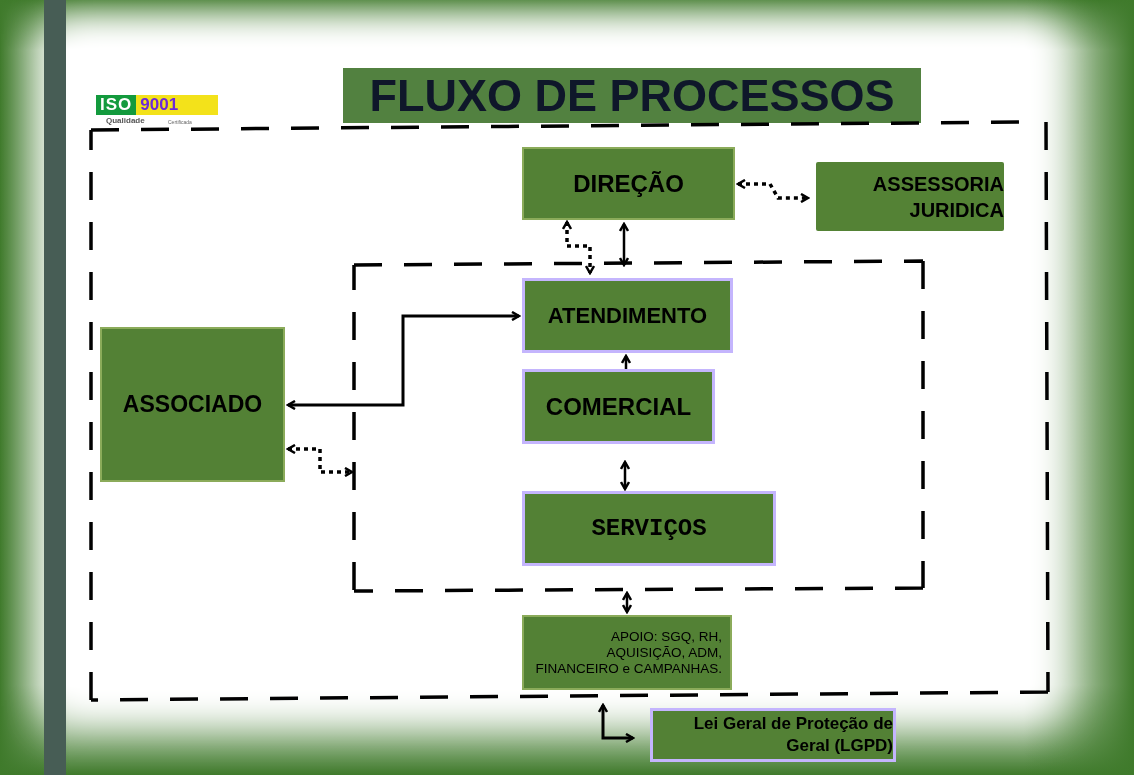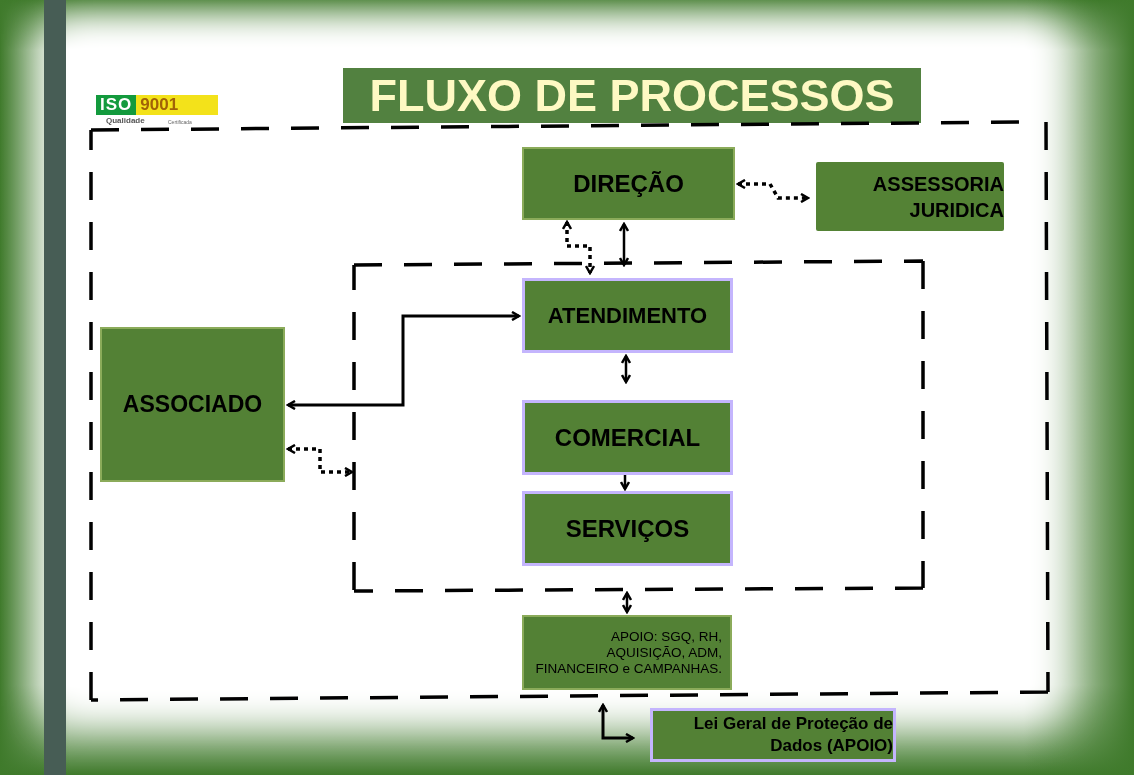--- a/index.html
+++ b/index.html
@@ -21,34 +21,34 @@
     border-radius:4px; }
   .ace-emblem::after { content:""; position:absolute; left:8px; top:5px; width:14px; height:14px;
     background:#f3e21a; transform:rotate(45deg); }
   .ace-text { position:absolute; left:34px; top:-4px; font-size:34px; font-weight:bold; font-style:italic;
     color:#139a3d; letter-spacing:-1px; text-shadow:1px 1px 0 #0a5a22; }
   .ace-band { position:absolute; left:2px; top:28px; width:124px; height:9px; background:#f3e21a; }
   .ace-pompeia { position:absolute; right:4px; top:27px; font-size:7px; font-weight:bold; color:#139a3d; }
   .iso-box { position:absolute; left:2px; top:38px; width:122px; height:20px; display:flex; }
   .iso-left { background:#139a3d; color:#fff; font-weight:bold; font-size:17px; padding:0 4px; line-height:20px;
     letter-spacing:1px; }
-  .iso-right { background:#f3e21a; color:#a16207; font-weight:bold; font-size:17px; padding:0 4px; line-height:20px; flex:1; }
+  .iso-right { background:#f3e21a; color:#6d28d9; font-weight:bold; font-size:17px; padding:0 4px; line-height:20px; flex:1; }
   .iso-caption { position:absolute; left:12px; top:59px; font-size:8px; font-weight:bold; color:#555; }
   .iso-caption2 { position:absolute; left:74px; top:62px; font-size:5px; color:#666; }
   .title { position:absolute; left:343px; top:68px; width:578px; height:55px; background:#528140;
-    color:#fef9c3; font-weight:bold; font-size:45px; line-height:55px; text-align:center; }
+    color:#0f172a; font-weight:bold; font-size:45px; line-height:55px; text-align:center; }
   .box { position:absolute; background:#538135; color:#000000; font-weight:bold; display:flex;
     align-items:center; justify-content:center; text-align:right; box-sizing:border-box; }
   .b-olive { border:2px solid #8bab5a; }
   .b-gray { border:3px solid #c4b5fd; }
   .b-dir { left:522px; top:147px; width:213px; height:73px; font-size:24px; }
   .b-ass { left:816px; top:162px; width:188px; height:69px; font-size:20px; line-height:26px; border-radius:2px; background:#548235; }
   .b-atd { left:522px; top:278px; width:211px; height:75px; font-size:22px; }
-  .b-com { left:522px; top:400px; width:211px; height:75px; font-size:24px; }
-  .b-ser { left:522px; top:491px; width:211px; height:75px; font-size:24px; }
+  .b-com { left:522px; top:369px; width:193px; height:75px; font-size:24px; }
+  .b-ser { left:522px; top:491px; width:254px; height:75px; font-size:24px;font-family:Liberation Mono, monospace; }
   .b-apo { left:522px; top:615px; width:210px; height:75px; font-size:13.5px; font-weight:normal; line-height:16px; padding:8px 8px; }
   .b-asc { left:100px; top:327px; width:185px; height:155px; font-size:23px; }
   .b-lgpd { left:650px; top:708px; width:246px; height:54px; font-size:17px; line-height:22px; }
   svg.lines { position:absolute; left:0; top:0; width:1134px; height:775px; pointer-events:none; }
 </style>
 </head>
 <body>
 
 <div class="frame-bg"></div>
 <div class="inner-white"></div>
@@ -98,13 +98,13 @@
   <path d="M603,705 L603,738 L633,738" fill="none" stroke="#000" stroke-width="3" marker-start="url(#ahs)" marker-end="url(#ah)"></path>
 </svg>
 
 <div class="box b-olive b-dir">DIREÇÃO</div>
 <div class="box b-ass">ASSESSORIA JURIDICA</div>
 <div class="box b-gray b-atd">ATENDIMENTO</div>
 <div class="box b-gray b-com">COMERCIAL</div>
 <div class="box b-gray b-ser">SERVIÇOS</div>
 <div class="box b-olive b-apo">APOIO: SGQ, RH, AQUISIÇÃO, ADM, FINANCEIRO e CAMPANHAS.</div>
 <div class="box b-olive b-asc">ASSOCIADO</div>
-<div class="box b-gray b-lgpd">Lei Geral de Proteção de Dados (APOIO)</div>
+<div class="box b-gray b-lgpd">Lei Geral de Proteção de Geral (LGPD)</div>
 
 </body></html>

